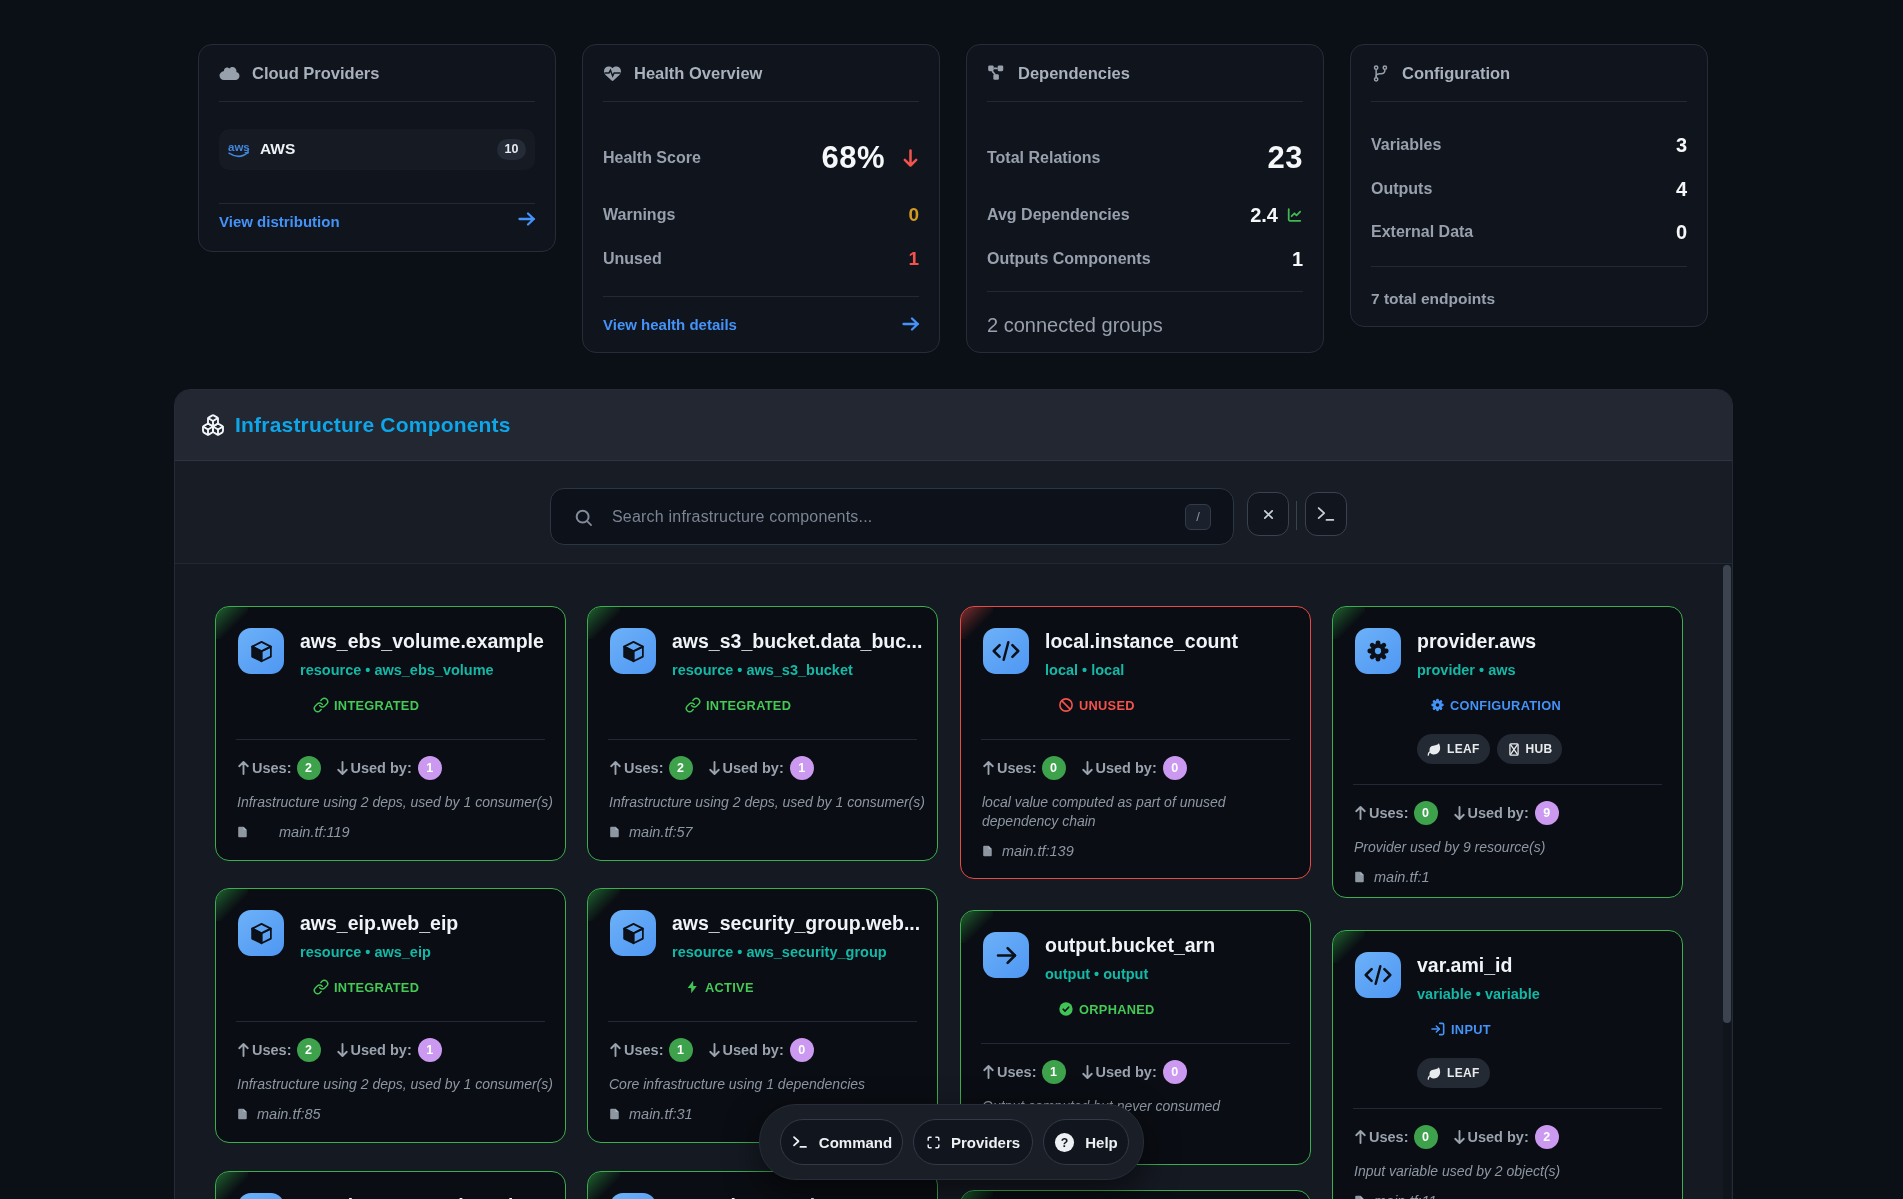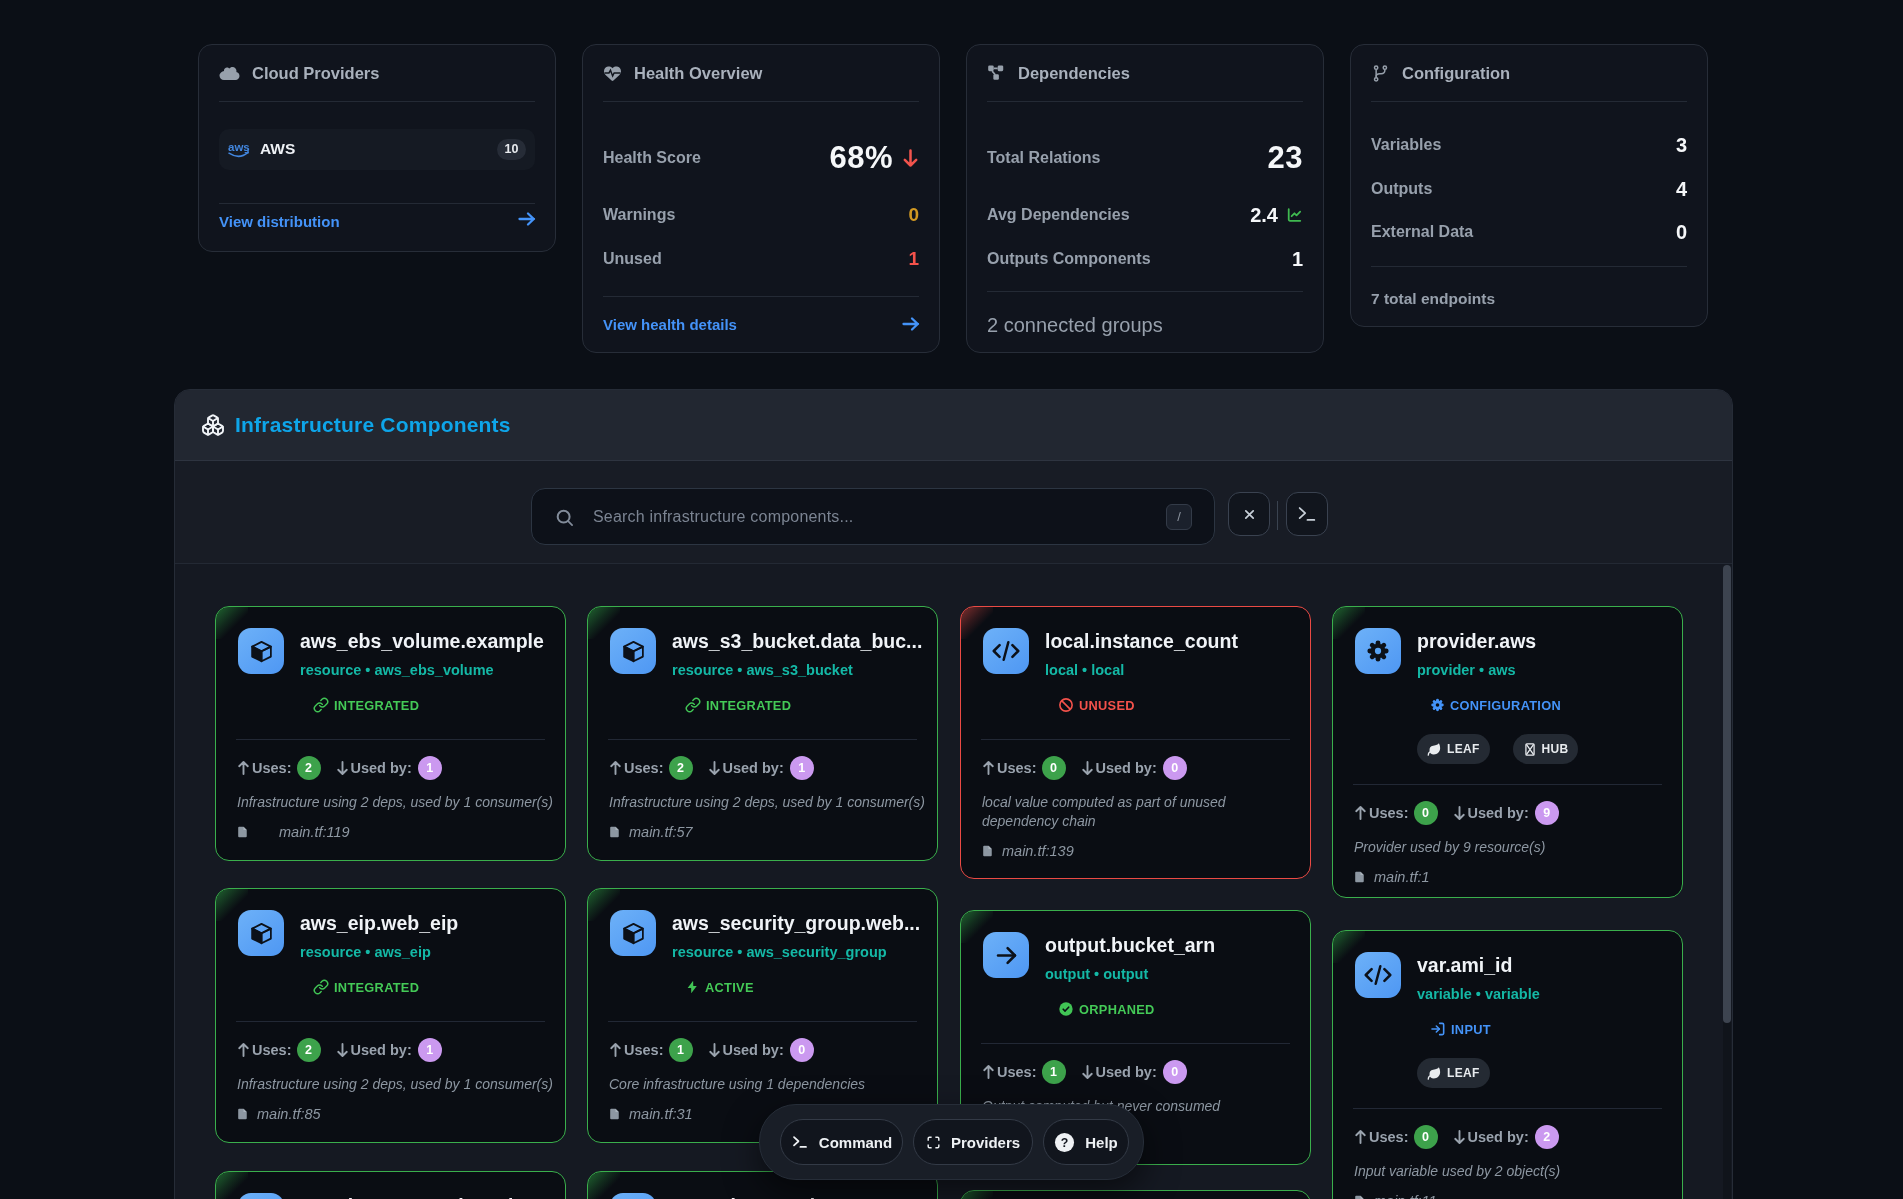--- a/index.html
+++ b/index.html
@@ -13,21 +13,21 @@
 .rowlab{position:absolute;left:20px;color:#97a0ac;font-size:16px;font-weight:600;transform:translateY(-50%);}
 .rowval{position:absolute;right:20px;transform:translateY(-50%);font-weight:700;}
 .link{color:#4493f8;font-size:15px;font-weight:700;}
 
 #panel{position:absolute;left:174px;top:389px;width:1559px;height:830px;background:#151922;
  border:1px solid #262c37;border-radius:16px;box-sizing:border-box;overflow:hidden;}
 #phead{position:absolute;left:0;top:0;right:0;height:71px;background:#222731;border-bottom:1px solid #2e3440;
  display:flex;align-items:center;padding-left:26px;gap:10px;box-sizing:border-box;}
 #phead .tt{color:#0ea5e9;font-size:21px;font-weight:700;letter-spacing:.2px;}
 #psearch{position:absolute;left:0;top:71px;right:0;height:103px;background:#181c25;border-bottom:1px solid #232934;box-sizing:border-box;}
-#sgroup{position:absolute;left:356px;top:27px;width:800px;height:45px;}
+#sgroup{position:absolute;left:375px;top:27px;width:800px;height:45px;}
 #sbar{position:absolute;left:0;top:0;width:684px;height:57px;background:#0d1119;border:1px solid #2c3542;border-radius:14px;box-sizing:border-box;}
 #sbar .ph{position:absolute;left:61px;top:50%;transform:translateY(-50%);color:#7b8492;font-size:16px;letter-spacing:.2px;}
 #skbd{position:absolute;right:22px;top:50%;transform:translateY(-50%);width:24px;height:24px;background:#1b212c;
  border:1px solid #333b48;border-radius:6px;color:#8b949e;font-size:13px;display:flex;align-items:center;justify-content:center;}
 .sqbtn{position:absolute;top:4px;width:42px;height:44px;background:#11151d;border:1.5px solid #3a4250;border-radius:12px;
  box-sizing:border-box;display:flex;align-items:center;justify-content:center;}
 #ssep{position:absolute;left:746px;top:13px;width:1px;height:29px;background:#3a4350;}
 
 #pbody{position:absolute;left:0;top:174px;right:0;bottom:0;}
 .card{position:absolute;width:351px;background:#0a0d13;border:1px solid #3aaf4c;border-radius:14px;box-sizing:border-box;overflow:hidden;}
@@ -36,21 +36,21 @@
  background:linear-gradient(135deg,rgba(46,160,67,.6) 0%,rgba(46,160,67,.2) 38%,rgba(0,0,0,0) 60%);}
 .card.red .fold{background:linear-gradient(135deg,rgba(248,81,73,.5) 0%,rgba(248,81,73,.16) 38%,rgba(0,0,0,0) 60%);}
 .card .ic{position:absolute;left:22px;top:21px;width:46px;height:46px;border-radius:13px;
  background:linear-gradient(140deg,#6db1f8,#4e97f3);display:flex;align-items:center;justify-content:center;}
 .card .t{position:absolute;left:84px;top:23px;color:#f0f3f7;font-size:19.5px;font-weight:700;white-space:nowrap;}
 .card .st{position:absolute;left:84px;top:55px;color:#14b8a6;font-size:14.5px;font-weight:700;}
 .card .status{position:absolute;left:97px;display:flex;align-items:center;gap:5px;font-size:12.8px;font-weight:700;letter-spacing:.3px;transform:translateY(-50%);}
 .status.grn{color:#44c957;}
 .status.red{color:#f4524b;}
 .status.blu{color:#4493f8;}
-.badges{position:absolute;left:84px;display:flex;gap:23px;transform:translateY(-50%);}
+.badges{position:absolute;left:84px;display:flex;gap:7px;transform:translateY(-50%);}
 .pill{height:30px;background:#242a33;border-radius:15px;display:flex;align-items:center;gap:5px;padding:0 10px;
  color:#e8ebee;font-size:12px;font-weight:700;letter-spacing:.3px;}
 .card .dv{position:absolute;left:20px;right:20px;height:1px;background:#222835;}
 .uses{position:absolute;left:21px;display:flex;align-items:center;color:#99a2ad;font-size:14.5px;font-weight:600;transform:translateY(-50%);}
 .cnum{width:24px;height:24px;border-radius:50%;display:flex;align-items:center;justify-content:center;
  color:#fff;font-size:12.5px;font-weight:700;}
 .cnum.g{background:#3da24b;}
 .cnum.p{background:#cb99f0;}
 .desc{position:absolute;left:21px;color:#8d97a2;font-size:14px;font-style:italic;transform:translateY(-50%);line-height:19px;white-space:nowrap;}
 .floc{position:absolute;left:21px;display:flex;align-items:center;gap:7px;color:#8d97a2;font-size:14.5px;font-style:italic;transform:translateY(-50%);}
@@ -89,21 +89,21 @@
 <div class="stat" style="left:582px;top:44px;width:358px;height:309px;">
     <div class="hd">
       <svg width="19" height="17" viewBox="0 0 512 512" fill="none">
         <path d="M47.6 300.4 228.3 469.1c7.5 7 17.4 10.9 27.7 10.9s20.2-3.9 27.7-10.9L464.4 300.4c30.4-28.3 47.6-68 47.6-109.5v-5.8c0-69.9-50.5-129.5-119.4-141C347 36.5 300.6 51.4 268 84L256 96 244 84c-32.6-32.6-79-47.5-124.6-39.9C50.5 55.6 0 115.2 0 185.1v5.8c0 41.5 17.2 81.2 47.6 109.5z" fill="#97a0ab"></path>
         <path d="M16 240 150 240 195 160 260 330 305 240 496 240" stroke="#10141d" stroke-width="44" fill="none"></path>
       </svg>
       <span>Health Overview</span>
     </div>
     <div class="dv" style="top:56px;"></div>
     <div class="rowlab" style="top:113px;">Health Score</div>
-    <div class="abs" style="right:20px;top:113px;transform:translateY(-50%);display:flex;align-items:center;gap:9px;">
+    <div class="abs" style="right:20px;top:113px;transform:translateY(-50%);display:flex;align-items:center;gap:17px;">
       <span style="color:#f5f7f9;font-size:31px;font-weight:700;letter-spacing:.5px;">68%</span>
       <svg width="17" height="21" viewBox="0 0 17 21" fill="none">
         <path d="M8.5 2.5v15M2.8 11.8 8.5 17.5l5.7-5.7" stroke="#f2544d" stroke-width="2.5" stroke-linecap="round" stroke-linejoin="round"></path>
       </svg>
     </div>
     <div class="rowlab" style="top:170px;">Warnings</div>
     <div class="rowval" style="top:170px;color:#d29922;font-size:19px;">0</div>
     <div class="rowlab" style="top:214px;">Unused</div>
     <div class="rowval" style="top:214px;color:#f4524b;font-size:19px;">1</div>
     <div class="dv" style="top:251px;"></div>

